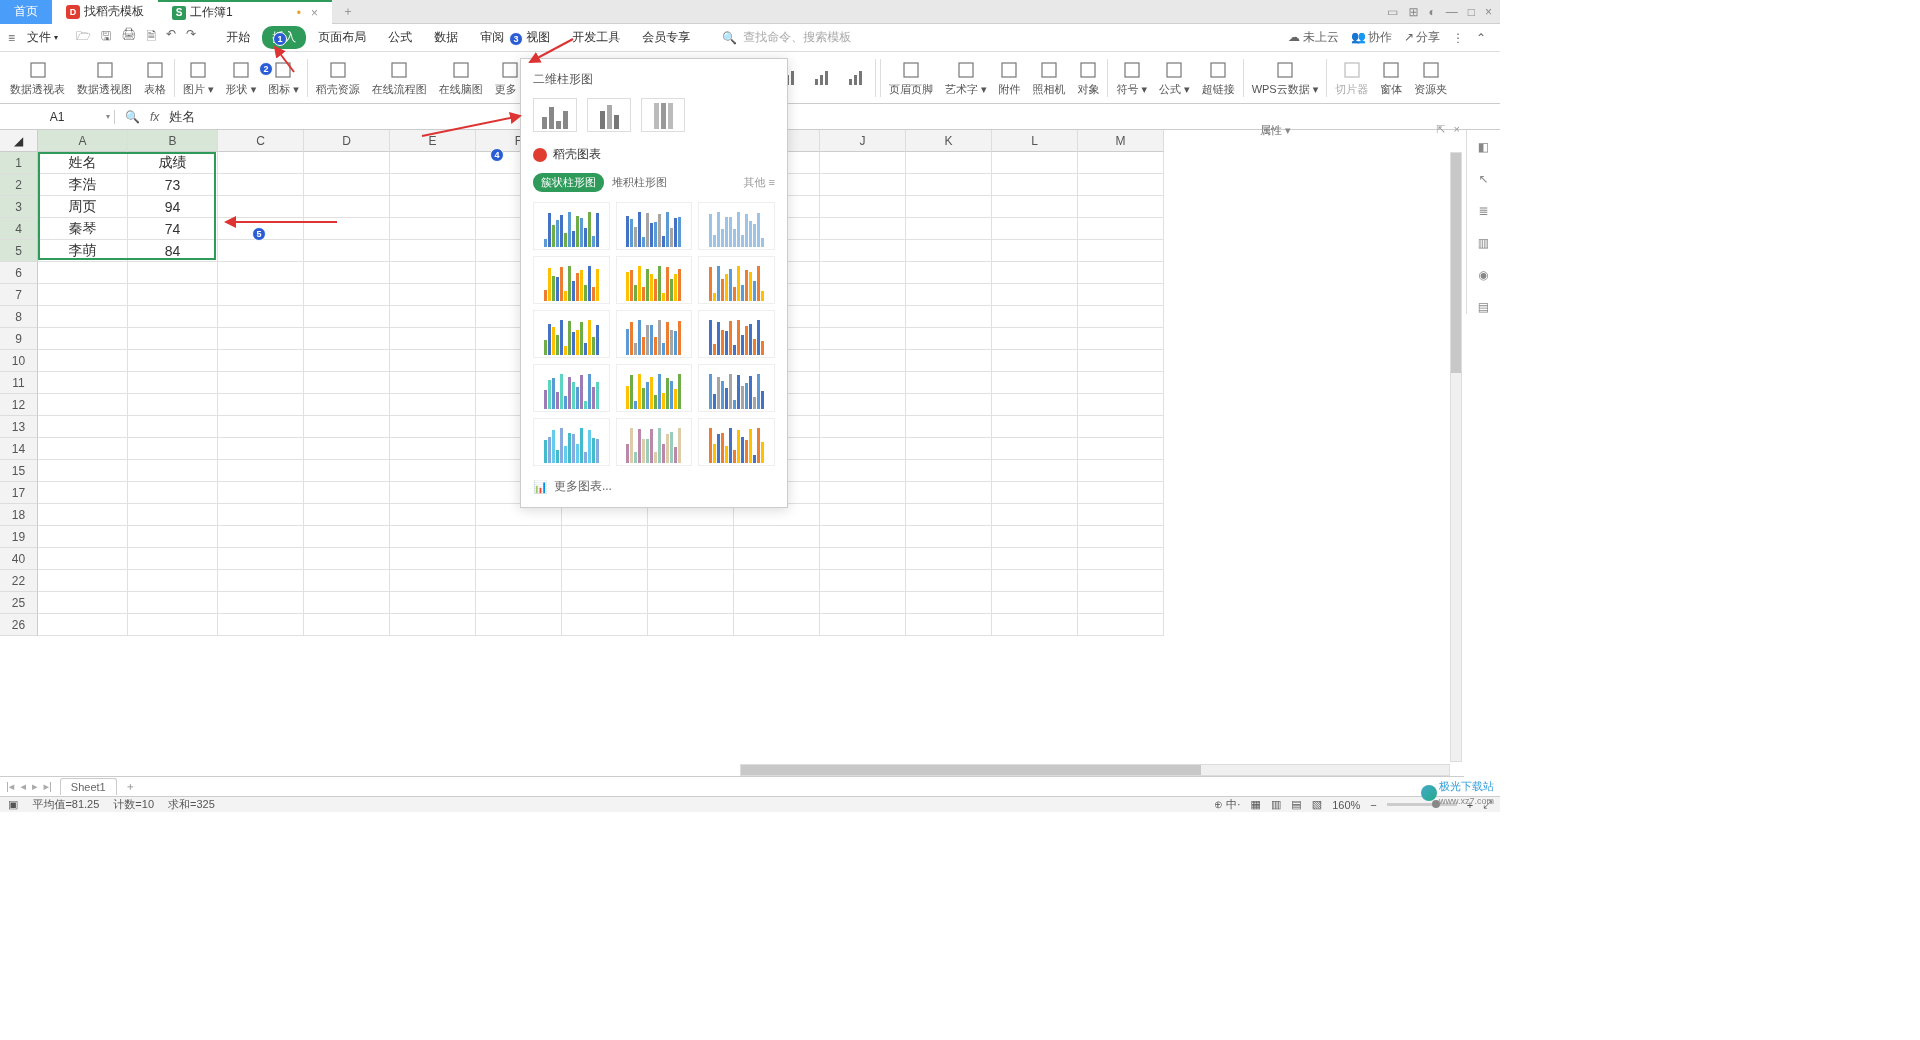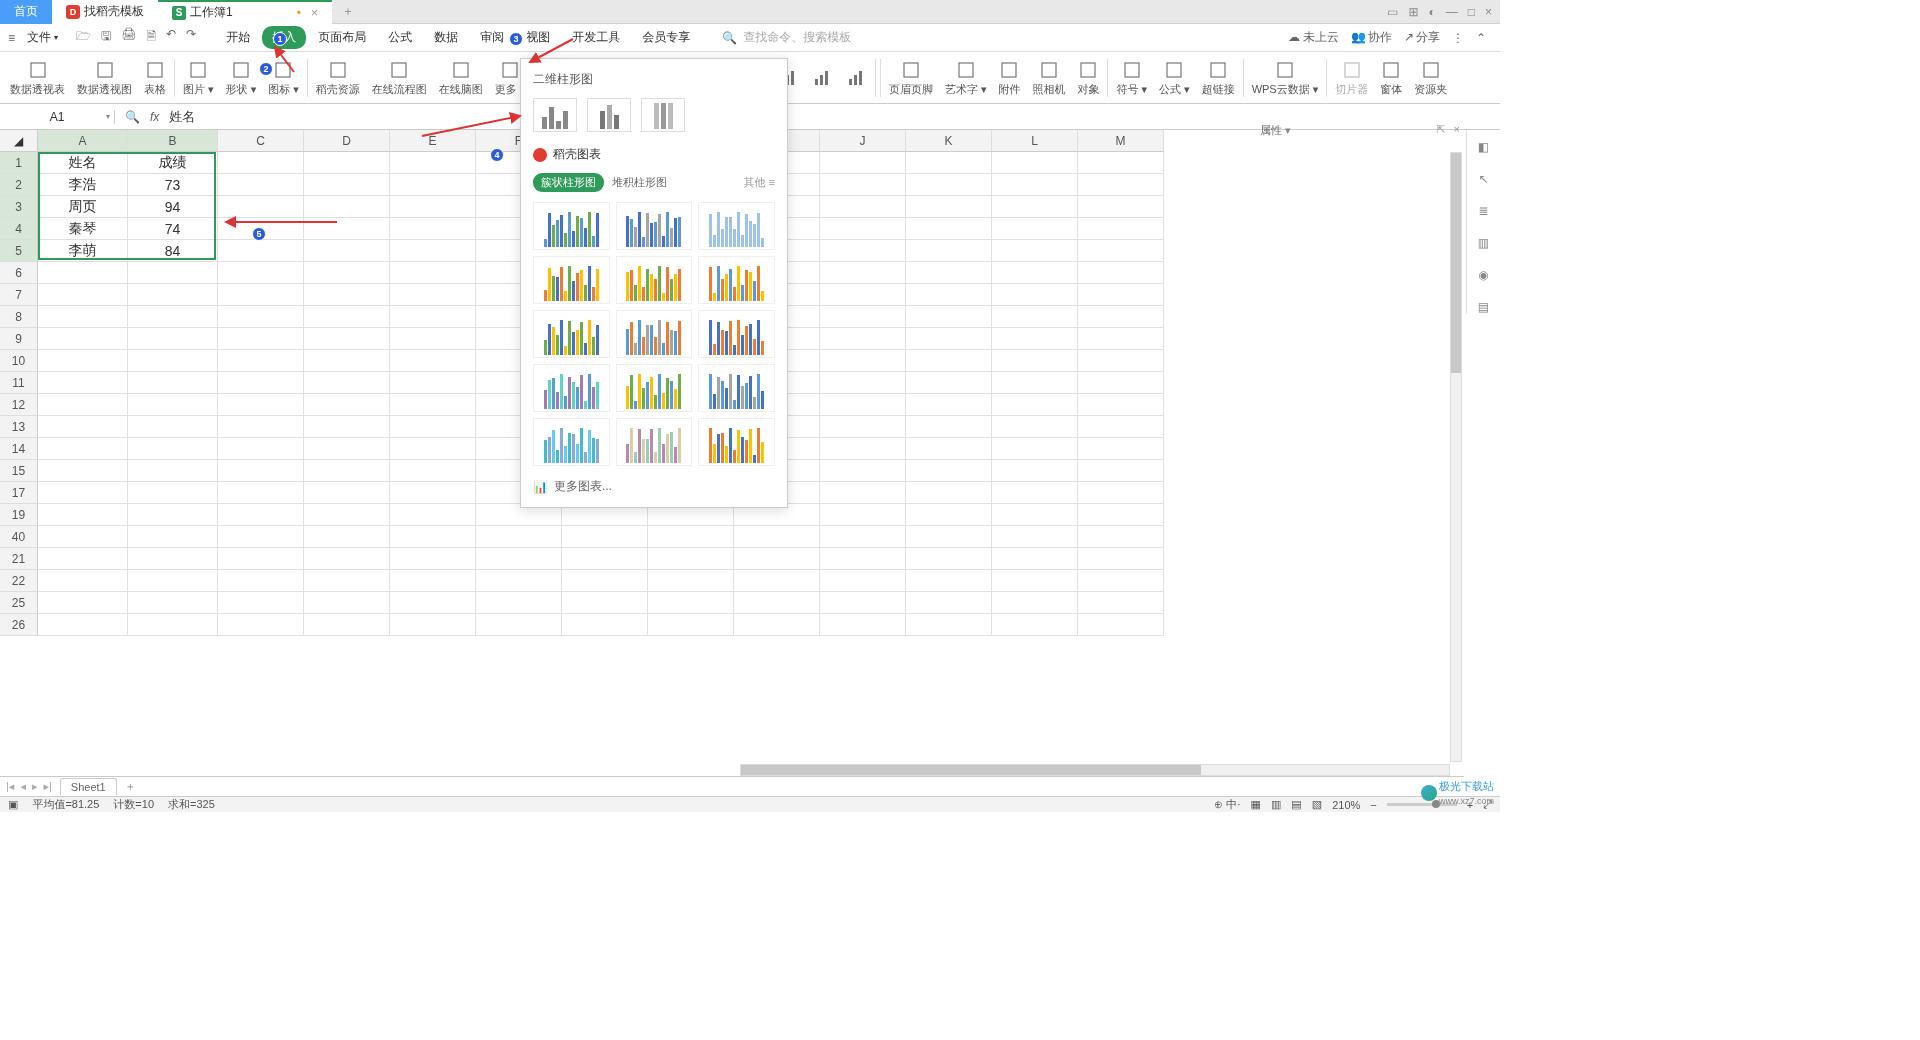--- a/index.html
+++ b/index.html
@@ -729,53 +729,53 @@
         <div class="cell" style="width:86px"></div>
         <div class="cell" style="width:86px"></div>
         <div class="cell" style="width:86px"></div>
         <div class="cell" style="width:86px"></div>
         <div class="cell" style="width:86px"></div>
         <div class="cell" style="width:86px"></div>
         <div class="cell" style="width:86px"></div>
         <div class="cell" style="width:86px"></div>
       </div>
       <div class="row">
+        <div class="rowhdr">18</div>
+        <div class="cell" style="width:90px"></div>
+        <div class="cell" style="width:90px"></div>
+        <div class="cell" style="width:86px"></div>
+        <div class="cell" style="width:86px"></div>
+        <div class="cell" style="width:86px"></div>
+        <div class="cell" style="width:86px"></div>
+        <div class="cell" style="width:86px"></div>
+        <div class="cell" style="width:86px"></div>
+        <div class="cell" style="width:86px"></div>
+        <div class="cell" style="width:86px"></div>
+        <div class="cell" style="width:86px"></div>
+        <div class="cell" style="width:86px"></div>
+        <div class="cell" style="width:86px"></div>
+      </div>
+      <div class="row">
         <div class="rowhdr">19</div>
         <div class="cell" style="width:90px"></div>
         <div class="cell" style="width:90px"></div>
         <div class="cell" style="width:86px"></div>
         <div class="cell" style="width:86px"></div>
         <div class="cell" style="width:86px"></div>
         <div class="cell" style="width:86px"></div>
         <div class="cell" style="width:86px"></div>
         <div class="cell" style="width:86px"></div>
         <div class="cell" style="width:86px"></div>
         <div class="cell" style="width:86px"></div>
         <div class="cell" style="width:86px"></div>
         <div class="cell" style="width:86px"></div>
         <div class="cell" style="width:86px"></div>
       </div>
       <div class="row">
         <div class="rowhdr">40</div>
-        <div class="cell" style="width:90px"></div>
-        <div class="cell" style="width:90px"></div>
-        <div class="cell" style="width:86px"></div>
-        <div class="cell" style="width:86px"></div>
-        <div class="cell" style="width:86px"></div>
-        <div class="cell" style="width:86px"></div>
-        <div class="cell" style="width:86px"></div>
-        <div class="cell" style="width:86px"></div>
-        <div class="cell" style="width:86px"></div>
-        <div class="cell" style="width:86px"></div>
-        <div class="cell" style="width:86px"></div>
-        <div class="cell" style="width:86px"></div>
-        <div class="cell" style="width:86px"></div>
-      </div>
-      <div class="row">
-        <div class="rowhdr">21</div>
         <div class="cell" style="width:90px"></div>
         <div class="cell" style="width:90px"></div>
         <div class="cell" style="width:86px"></div>
         <div class="cell" style="width:86px"></div>
         <div class="cell" style="width:86px"></div>
         <div class="cell" style="width:86px"></div>
         <div class="cell" style="width:86px"></div>
         <div class="cell" style="width:86px"></div>
         <div class="cell" style="width:86px"></div>
         <div class="cell" style="width:86px"></div>
@@ -1171,21 +1171,21 @@
   <span>▣</span>
   <span>平均值=81.25</span>
   <span>计数=10</span>
   <span>求和=325</span>
   <div class="sright">
     <span>⊕ 中·</span>
     <span>▦</span>
     <span>▥</span>
     <span>▤</span>
     <span>▧</span>
-    <span>210%</span>
+    <span>160%</span>
     <span>−</span>
     <span style="width:70px;height:3px;background:#ccc;display:inline-block;position:relative">
         <span style="position:absolute;left:45px;top:-3px;width:8px;height:8px;background:#888;border-radius:50%"></span>
       </span>
     <span>+</span>
     <span>⤢</span>
   </div>
 </div>
 
 <div class="watermark">

